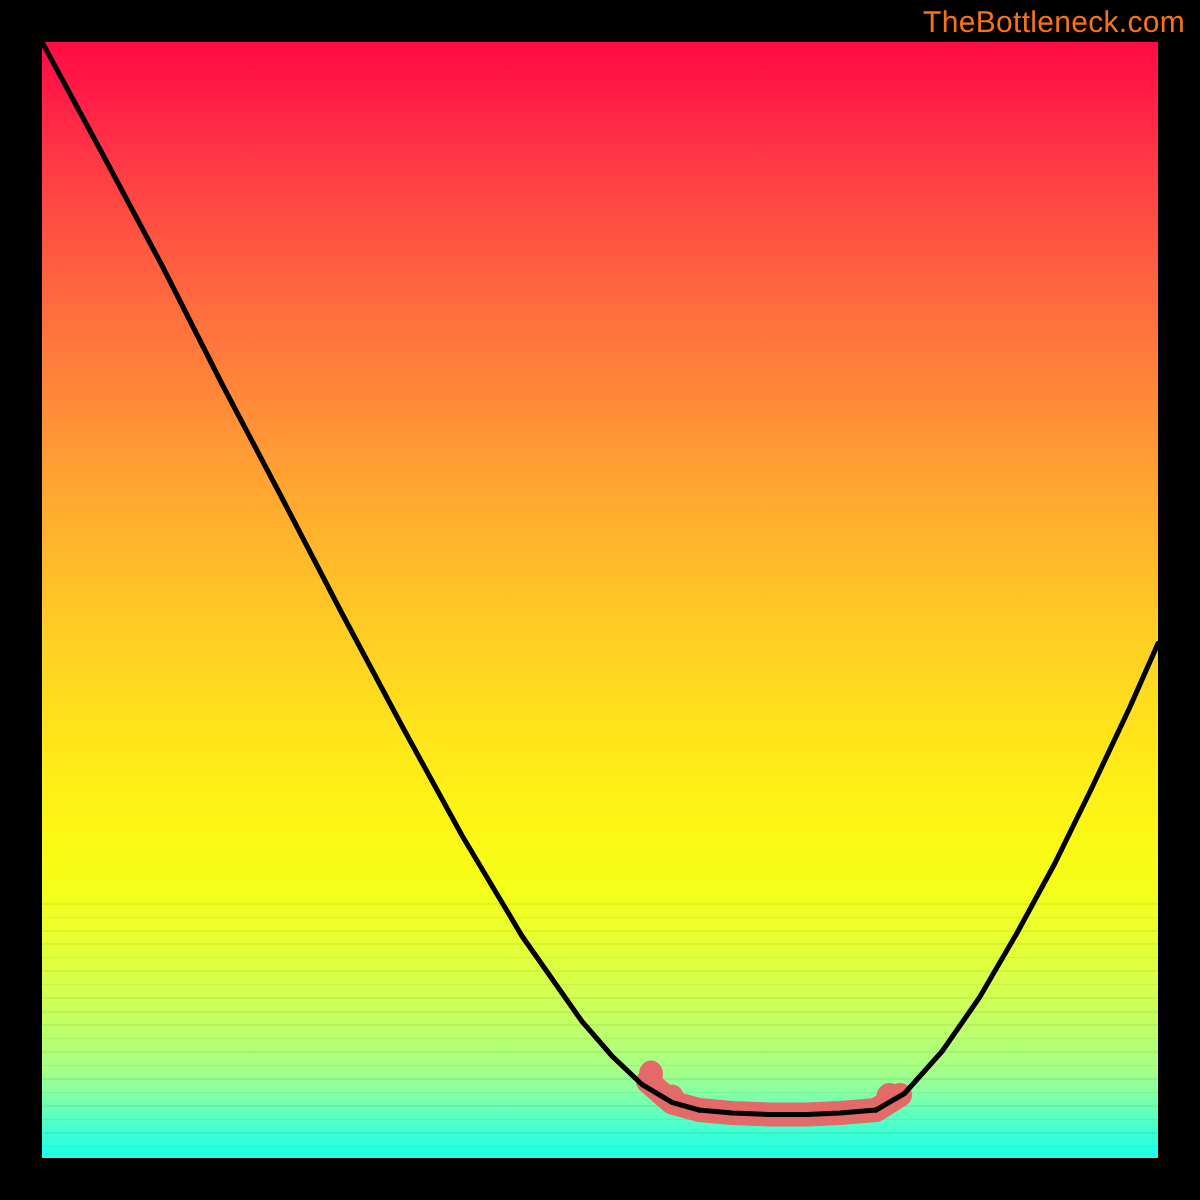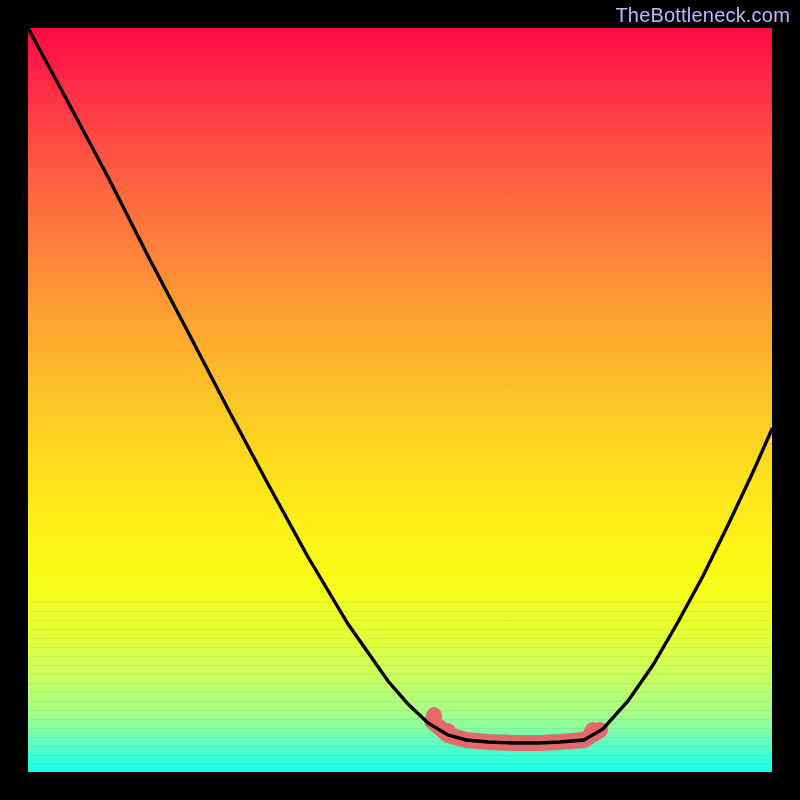--- a/index.html
+++ b/index.html
@@ -73,21 +73,21 @@
   svg.curves {
     position: absolute;
     inset: 0;
     width: 100%;
     height: 100%;
   }
   .watermark {
     position: absolute;
     right: 10px;
     top: 4px;
-    color: #c4b5fd;
+    color: #f97316;
     font-family: Arial, Helvetica, sans-serif;
     font-size: 20px;
     letter-spacing: 0.2px;
   }
 </style>
 </head>
 <body>
 
 <div class="frame">
   <div class="watermark">TheBottleneck.com</div>

